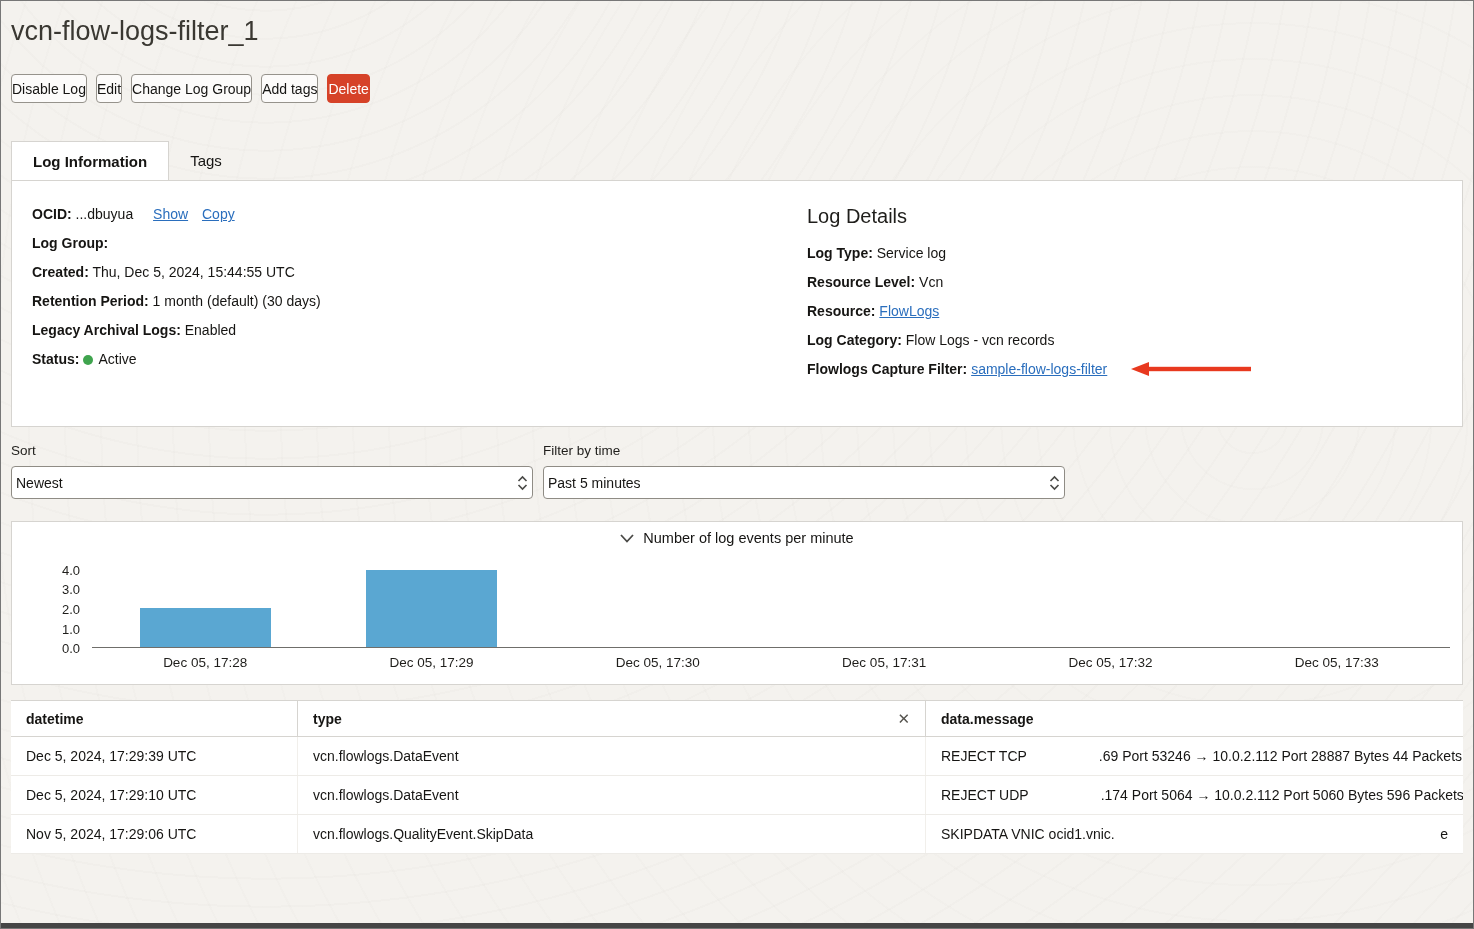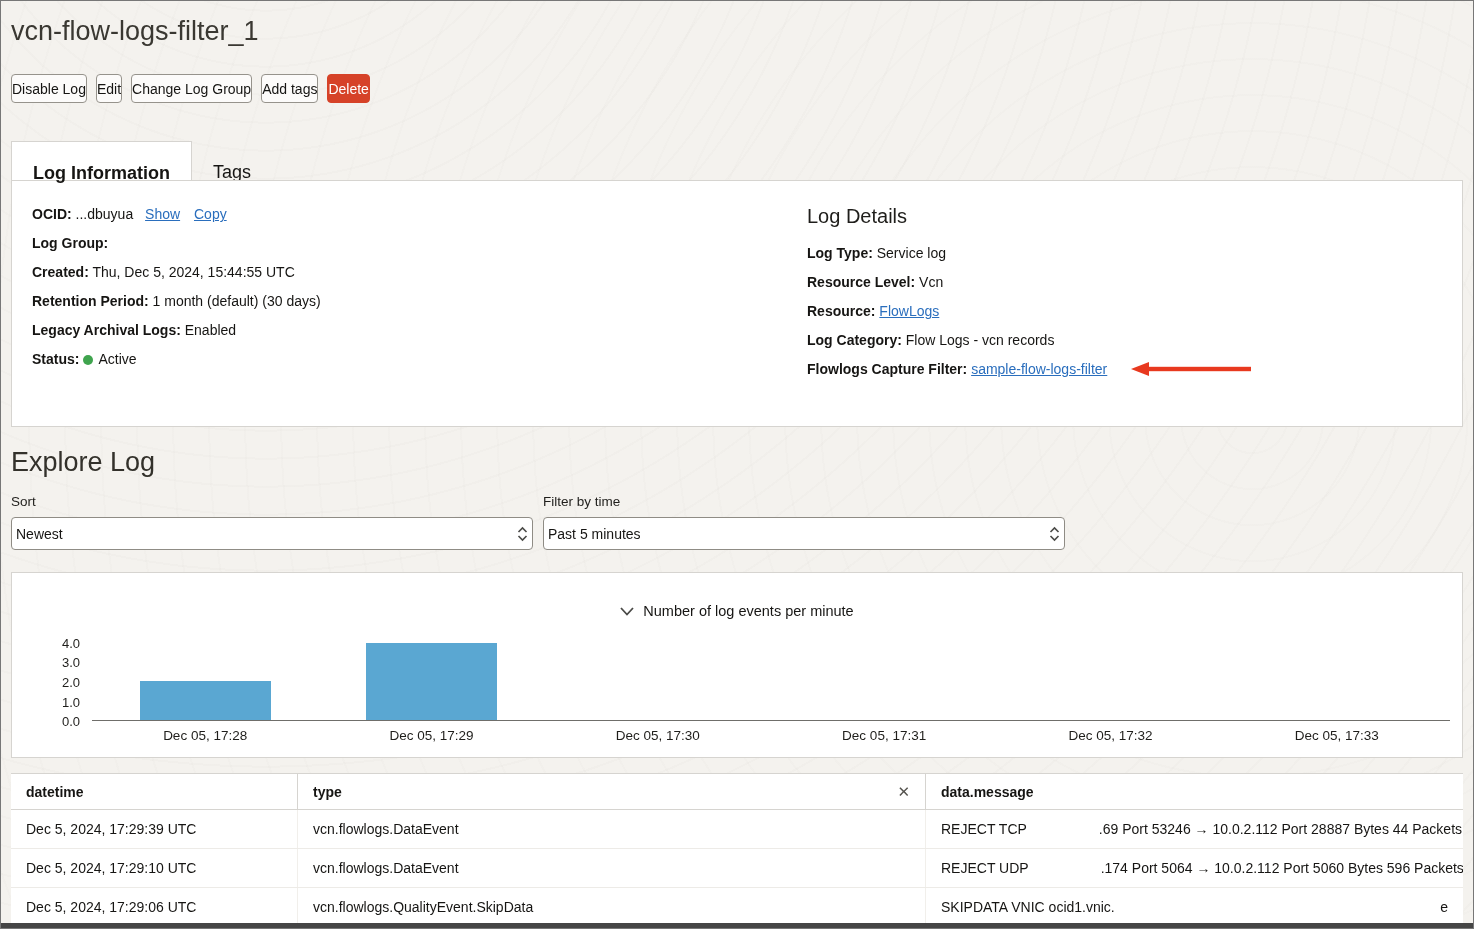--- a/index.html
+++ b/index.html
@@ -23,38 +23,38 @@
     overflow:hidden;
     position:relative;
   }
   body::after{content:"";position:absolute;left:0;right:0;bottom:0;height:5px;background:#454545;}
   .content{padding:0 10px;}
   .page-title{font-size:27px;font-weight:400;color:#3a3832;padding-top:15px;line-height:1.15;}
   .actions{display:flex;gap:9px;margin-top:27px;}
   .btn{font-size:14px;padding:0 0;height:29px;background:#fcfbfa;border:1px solid #96938c;border-radius:4px;color:#161513;cursor:pointer;font-family:inherit;}
   .btn.danger{background:var(--danger);border-color:var(--danger);color:#fff;}
   .tabs{display:flex;margin-top:38px;}
-  .tab{font-size:18px;padding:12px 21px;height:39px;line-height:39px;cursor:pointer;}
+  .tab{font-size:15px;padding:0 21px;height:39px;line-height:39px;cursor:pointer;}
   .tab.active{background:#fff;border:1px solid #d6d4d0;border-bottom:none;font-weight:700;margin-bottom:-1px;position:relative;z-index:2;}
   .info-panel{background:#fff;border:1px solid #d6d4d0;padding:24px 20px 28px;display:flex;position:relative;z-index:1;min-height:247px;}
   .left-col{width:775px;}
   .right-col{flex:1;}
   .field{font-size:14px;margin-bottom:11px;line-height:18px;}
   .b{font-weight:700;}
   .link{color:var(--accent-link);text-decoration:underline;cursor:pointer;}
   .section-heading{font-size:20px;font-weight:400;margin-bottom:16px;color:#1f1e1b;line-height:1.15;}
   .status-dot{display:inline-block;width:10px;height:10px;border-radius:50%;background:var(--status-active);margin:0 5px -1px 4px;}
   .capture-row{display:flex;align-items:center;}
   .annotation-arrow{margin-left:24px;color:var(--arrow);flex:0 0 auto;}
   .explore-title{font-size:27px;font-weight:400;color:#33312b;margin-top:20px;line-height:1.15;}
   .filters{display:flex;gap:10px;margin-top:16px;}
   .filter-group{width:522px;}
   .filter-label{font-size:13.5px;margin-bottom:8px;color:#1f1e1b;}
   .select{height:33px;background:#fff;border:1px solid #8f8c85;border-radius:4px;display:flex;align-items:center;justify-content:space-between;padding:0 4px;font-size:14px;cursor:pointer;}
-  .chart-card{margin-top:22px;background:#fff;border:1px solid #d6d4d0;padding:30px 0 14px;}
+  .chart-card{margin-top:22px;background:#fff;border:1px solid #d6d4d0;padding:8px 0 14px;}
   .chart-title-row{display:flex;align-items:center;justify-content:center;gap:9px;font-size:14.5px;padding-bottom:14px;}
   .chart-area{display:flex;padding-right:12px;}
   .y-axis{width:80px;position:relative;height:88px;}
   .ytick{position:absolute;right:12px;font-size:13px;color:#1f1e1b;transform:translateY(50%);line-height:1;}
   .plot{flex:1;height:88px;border-bottom:1px solid #6f6e6a;display:flex;align-items:flex-end;}
   .bar-slot{flex:1;display:flex;justify-content:center;align-items:flex-end;height:100%;}
   .bar{width:58%;background:var(--bar);}
   .x-axis{display:flex;margin-left:80px;padding-right:12px;margin-top:7px;}
   .xlabel{flex:1;text-align:center;font-size:13.5px;color:#1f1e1b;}
   .log-table{margin-top:15px;background:#fff;}
@@ -89,21 +89,21 @@
     <div class="tab active">Log Information</div>
     <div class="tab">Tags</div>
   </div>
 
   <div class="info-panel">
 
     <div class="left-col">
       <div class="field">
         <span class="b">OCID:</span>
         <span>...dbuyua</span>
-        <span class="link" style="margin-left:8px">Show</span>
+        <span class="link" style="margin-left:16px">Show</span>
         <span class="link" style="margin-left:10px">Copy</span>
       </div>
       <div class="field">
         <span class="b">Log Group:</span>
         <span></span>
       </div>
       <div class="field">
         <span class="b">Created:</span>
         <span>Thu, Dec 5, 2024, 15:44:55 UTC</span>
       </div>
@@ -141,21 +141,20 @@
       <div class="field capture-row">
         <span class="b">Flowlogs Capture Filter:</span>&nbsp;<span class="link">sample-flow-logs-filter</span>
         <svg class="annotation-arrow" width="122" height="16" viewBox="0 0 122 16" aria-hidden="true">
           <polygon points="0,8 18,1 18,15" fill="currentColor"></polygon>
           <rect x="15" y="5.8" width="105" height="4.4" fill="currentColor"></rect>
         </svg>
       </div>
     </div>
   </div>
 
-  <h2 class="explore-title">Explore Log</h2>
 
   <div class="filters">
     <div class="filter-group">
       <div class="filter-label">Sort</div>
       <div class="select">
         <span>Newest</span>
         <svg width="11" height="16" viewBox="0 0 11 16" aria-hidden="true">
           <path d="M1.5 6 5.5 2 9.5 6" fill="none" stroke="#4a4a47" stroke-width="1.6"></path>
           <path d="M1.5 10 5.5 14 9.5 10" fill="none" stroke="#4a4a47" stroke-width="1.6"></path>
         </svg>
@@ -243,21 +242,21 @@
       <div class="cell col-datetime">Dec 5, 2024, 17:29:10 UTC</div>
       <div class="cell col-type">vcn.flowlogs.DataEvent</div>
       <div class="cell col-message">
         <span>REJECT UDP</span>
         <span class="redact-gap"></span>
         <span>.174 Port 5064 → 10.0.2.112 Port 5060 Bytes 596 Packets 1</span>
       </div>
     </div>
 
     <div class="tr">
-      <div class="cell col-datetime">Dec 5, 2024, 17:29:06 UTC</div>
+      <div class="cell col-datetime">Nov 5, 2024, 17:29:06 UTC</div>
       <div class="cell col-type">vcn.flowlogs.QualityEvent.SkipData</div>
       <div class="cell col-message">
         <span>SKIPDATA VNIC ocid1.vnic.</span>
         <span class="redact-gap wide"></span>
         <span>e</span>
       </div>
     </div>
 
   </div>
 

